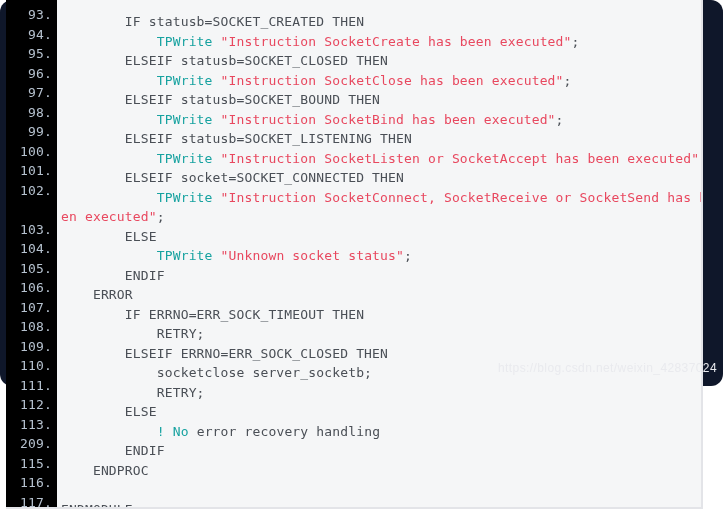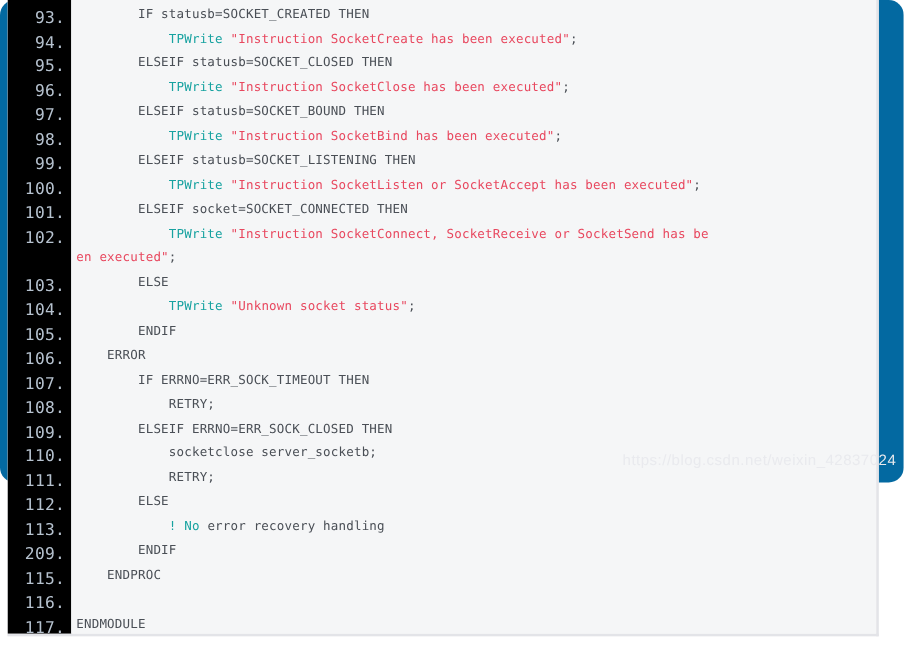--- a/index.html
+++ b/index.html
@@ -12,21 +12,21 @@
     overflow: hidden;
   }
   body {
     font-family: "DejaVu Sans Mono", "Liberation Mono", monospace;
   }
 
   #root {
     position: relative;
     width: 723px;
     height: 386px;
-    background: #0369a1;
+    background: #0f172a;
     border-radius: 12px;
   }
 
   
   .code-card {
     position: absolute;
     left: 6px;
     top: 0px;
     width: 697px;
     height: 509px;
@@ -58,23 +58,23 @@
   }
   .gutter .ln.blank {
     color: transparent;
   }
 
   
   .code-pane {
     flex: 1 1 auto;
     background: #f5f6f7;
     color: #4a4f56;
-    font-size: 10px;
+    font-size: 13px;
     line-height: 19.5px;
-    padding: 2px 0 0 4px;
+    padding: 12px 0 0 4px;
     box-sizing: border-box;
     overflow: hidden;
     position: relative;
   }
   .code-pane .cl {
     height: 19.5px;
     white-space: pre;
     letter-spacing: 0.15px;
   }
 

